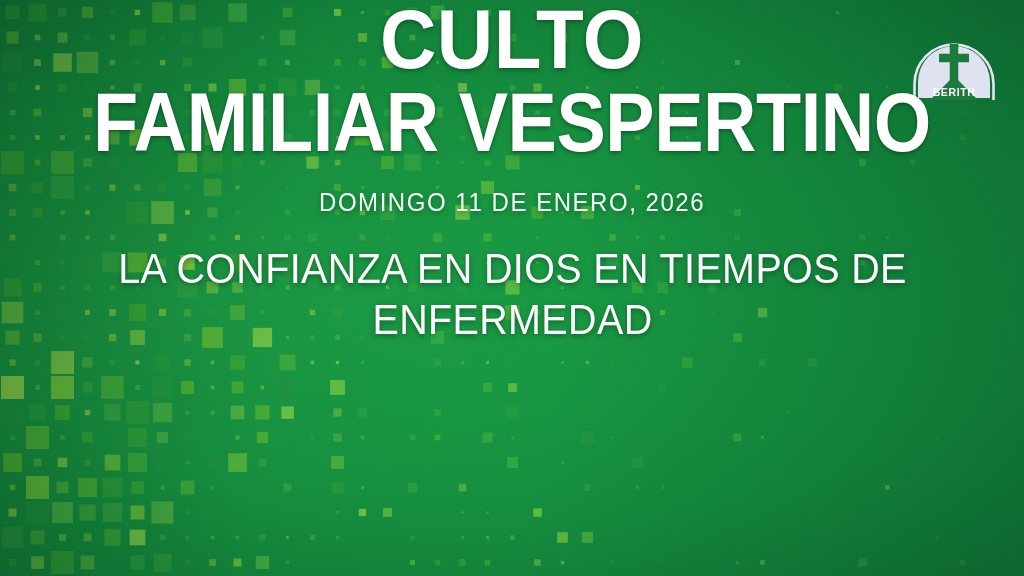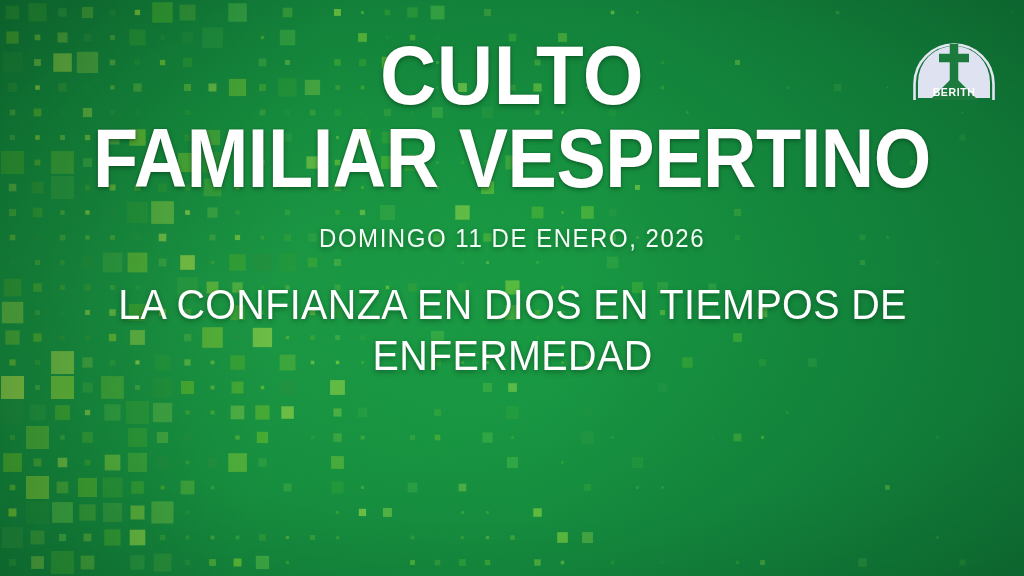--- a/index.html
+++ b/index.html
@@ -51,21 +51,20 @@
   }
 
   
   .textwrap {
     position: absolute;
     inset: 0;
     display: flex;
     flex-direction: column;
     align-items: center;
     justify-content: flex-start;
-    padding-top: 36px;
     box-sizing: border-box;
   }
   .title-line {
     color: #ffffff;
     font-weight: 700;
     line-height: 0.94;
     letter-spacing: 0.5px;
     text-align: center;
     white-space: nowrap;
     text-shadow: 0 2px 5px rgba(0,50,18,0.48), 0 0 2px rgba(0,40,14,0.35);

